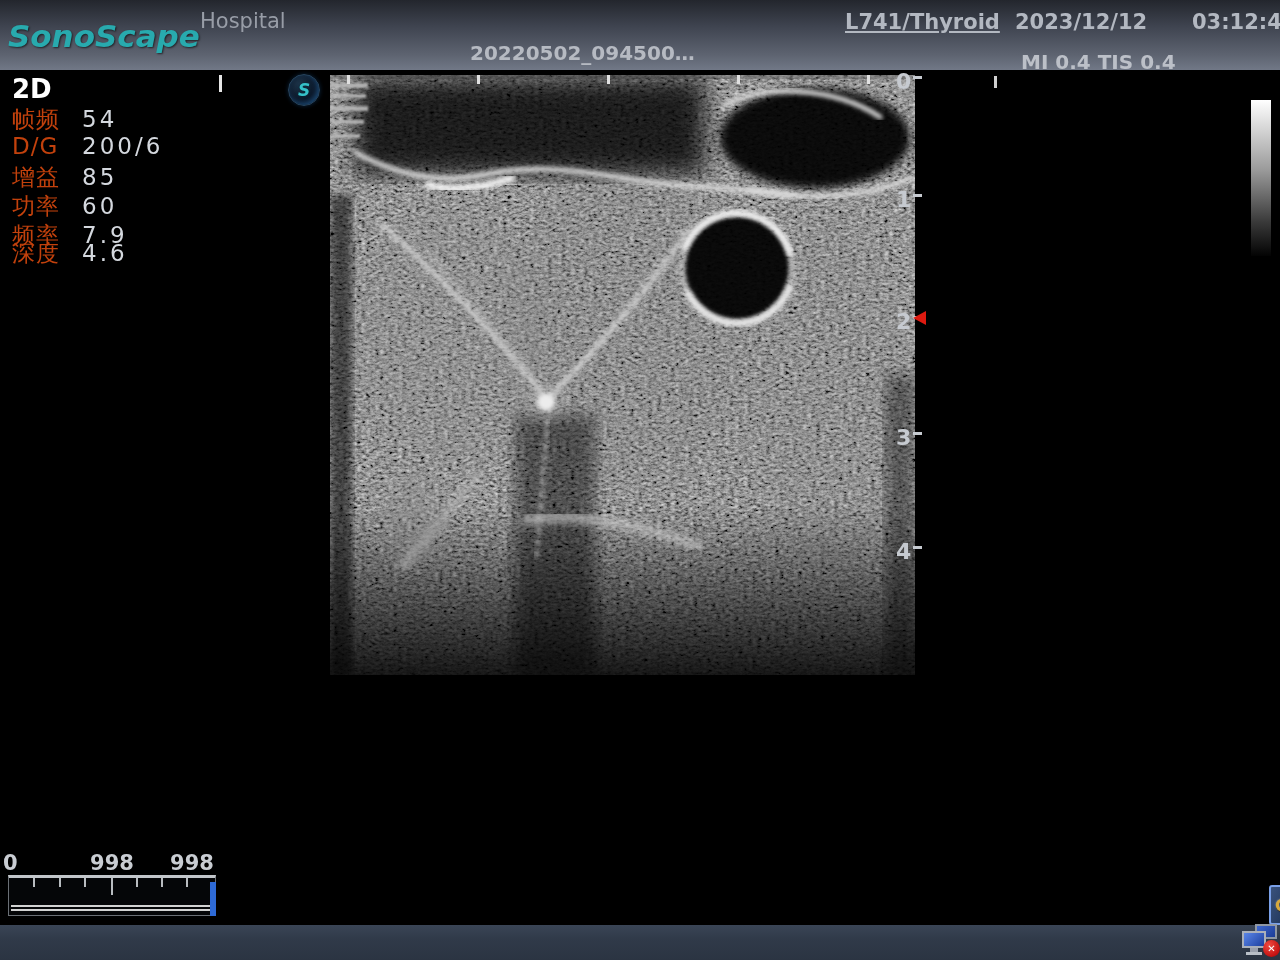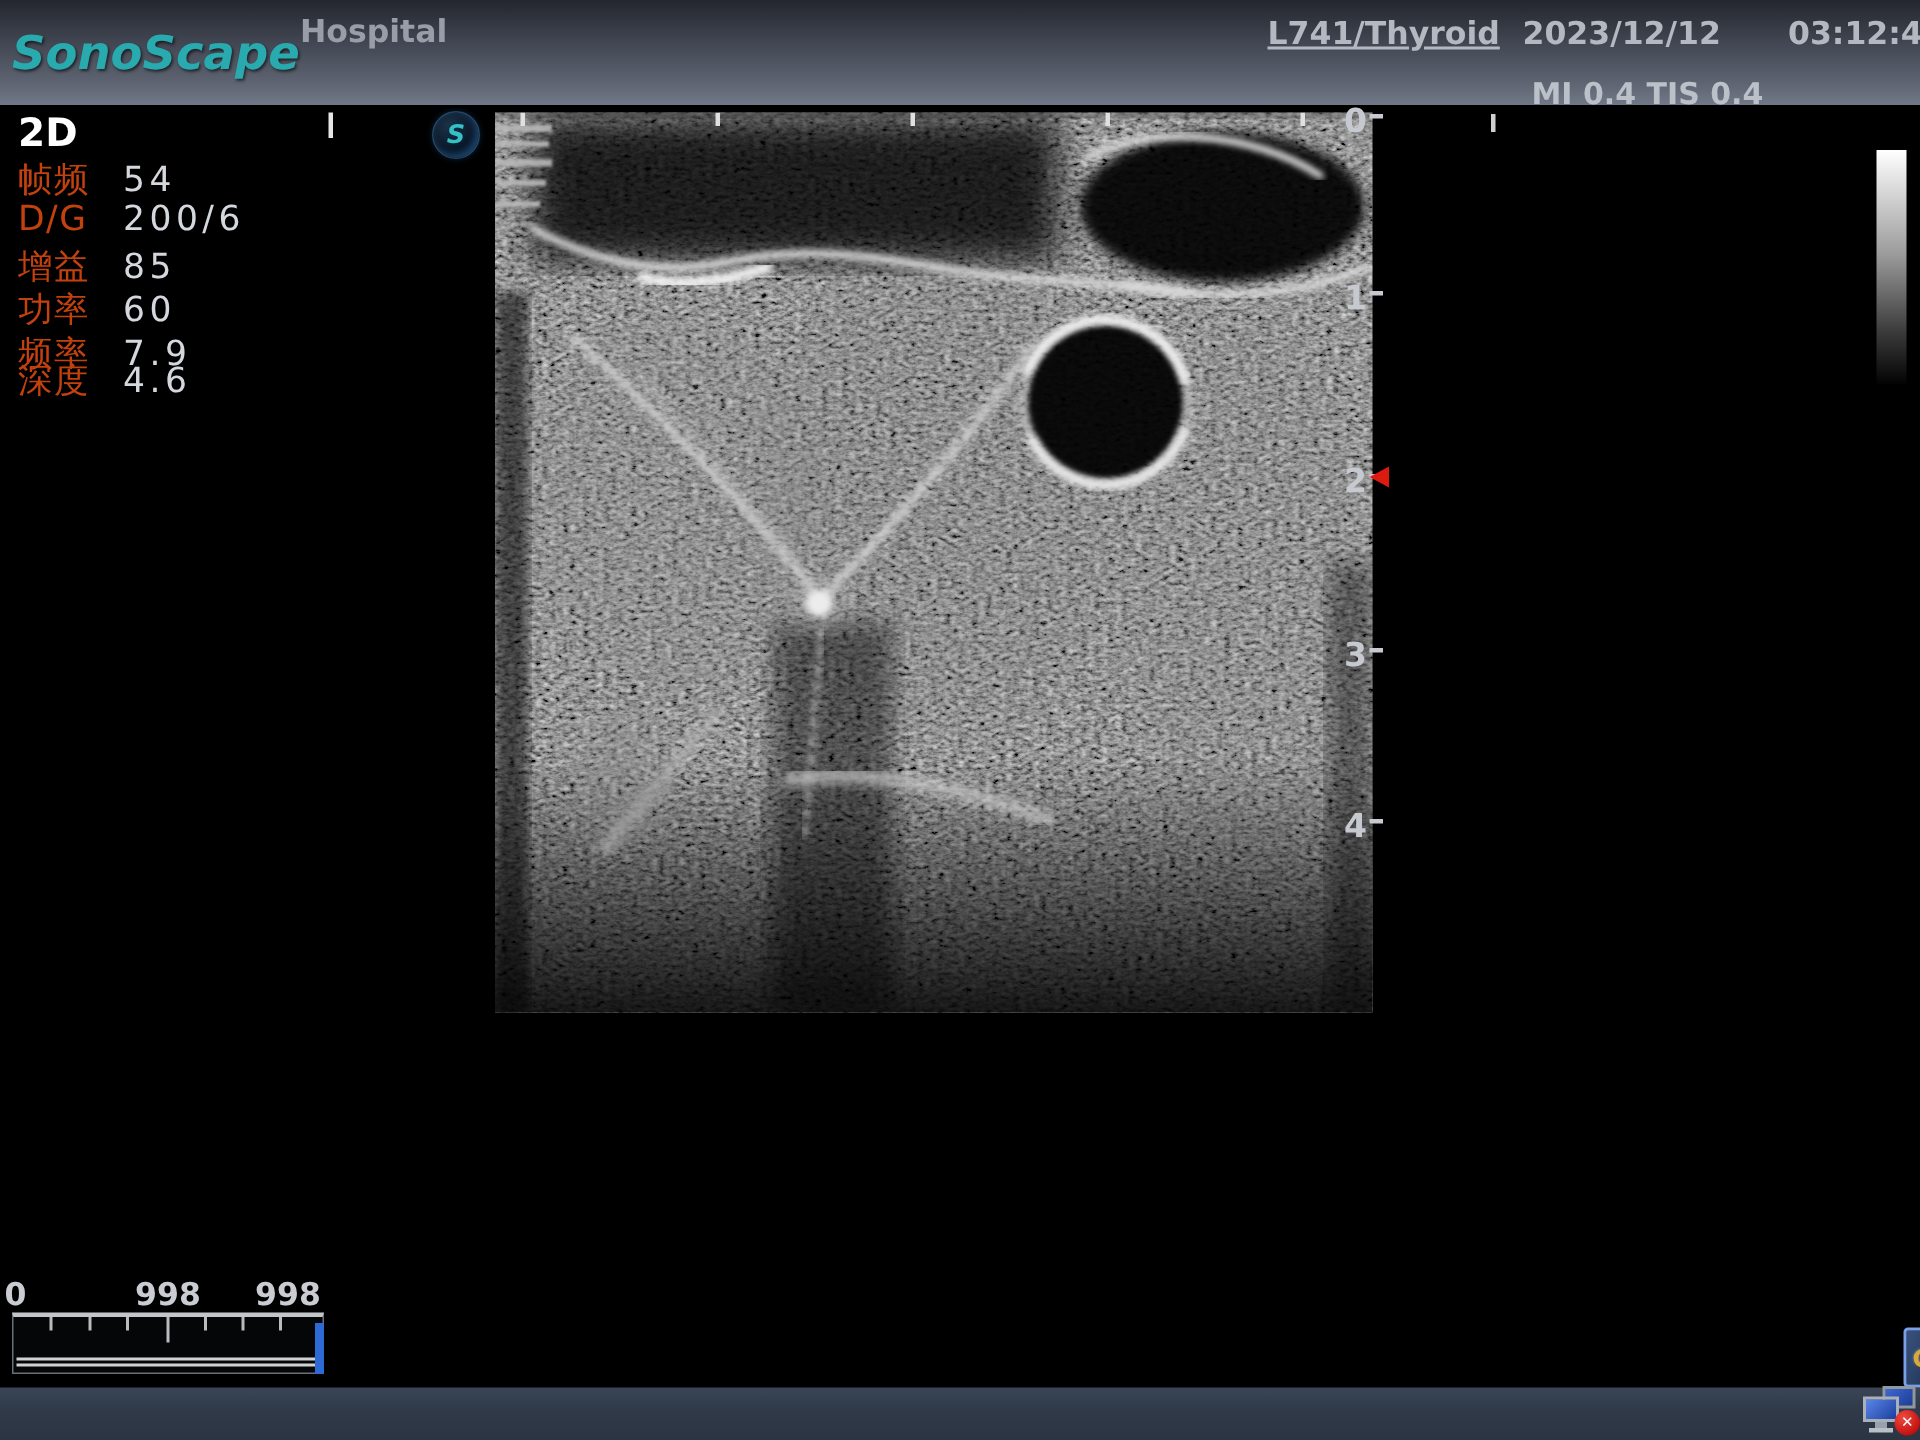--- a/index.html
+++ b/index.html
@@ -12,21 +12,21 @@
     position:absolute;left:0;top:0;width:1280px;height:70px;
     background:linear-gradient(180deg,#23262d 0%,#3f4450 38%,#5d6370 78%,#71788     7 100%);
     background:linear-gradient(180deg,#23262d 0%,#3f4450 38%,#5d6370 78%,#717887 100%);
     padding-left:15px;
   }
   .brand{
     position:absolute;left:8px;top:18px;font-size:31px;font-weight:bold;
     font-style:italic;color:#28aaae;letter-spacing:0px;
     text-shadow:1px 1px 2px rgba(0,0,0,.6);
   }
-  .hospital{position:absolute;left:200px;top:9px;font-size:21px;font-weight:bold;color:#989da7;}
+  .hospital{position:absolute;left:200px;top:9px;font-size:21px;font-weight:normal;color:#989da7;}
   .exam-preset{position:absolute;left:845px;top:10px;font-size:21px;font-weight:bold;color:#b3b8c1;text-decoration:underline;}
   .exam-date{position:absolute;left:1015px;top:10px;font-size:21px;font-weight:bold;color:#b3b8c1;}
   .exam-time{position:absolute;left:1192px;top:10px;font-size:21px;font-weight:bold;color:#b3b8c1;}
   .file-name{position:absolute;left:470px;top:41px;font-size:20px;font-weight:bold;color:#b6bac2;}
   .mi-tis{position:absolute;left:1021px;top:50px;font-size:20px;font-weight:bold;color:#bcc0c8;}
   
   .mode-label{position:absolute;left:12px;top:74px;font-size:26px;font-weight:bold;color:#ffffff;}
   .param-row{position:absolute;left:12px;font-size:23px;color:#8b97ad;white-space:nowrap;}
   .param-row .p-label{display:inline-block;width:70px;letter-spacing:1px;color:#c2410c;}
   .param-row .p-value{color:#d4d8de;letter-spacing:3px;font-weight:500;}
@@ -95,20 +95,21 @@
 <body>
 
 <div id="screen">
 
   <div class="top-bar">
     <div class="brand">SonoScape</div>
     <div class="hospital">Hospital</div>
     <div class="exam-preset">L741/Thyroid</div>
     <div class="exam-date">2023/12/12</div>
     <div class="exam-time">03:12:43</div>
+    <div class="file-name">20220502_094500…</div>
     <div class="mi-tis">MI 0.4 TIS 0.4</div>
   </div>
 
   <div class="mode-label">2D</div>
   <div class="param-row" style="top:104px">
     <span class="p-label">帧频</span><span class="p-value">54</span>
   </div>
   <div class="param-row" style="top:133px">
     <span class="p-label">D/G</span><span class="p-value">200/6</span>
   </div>

